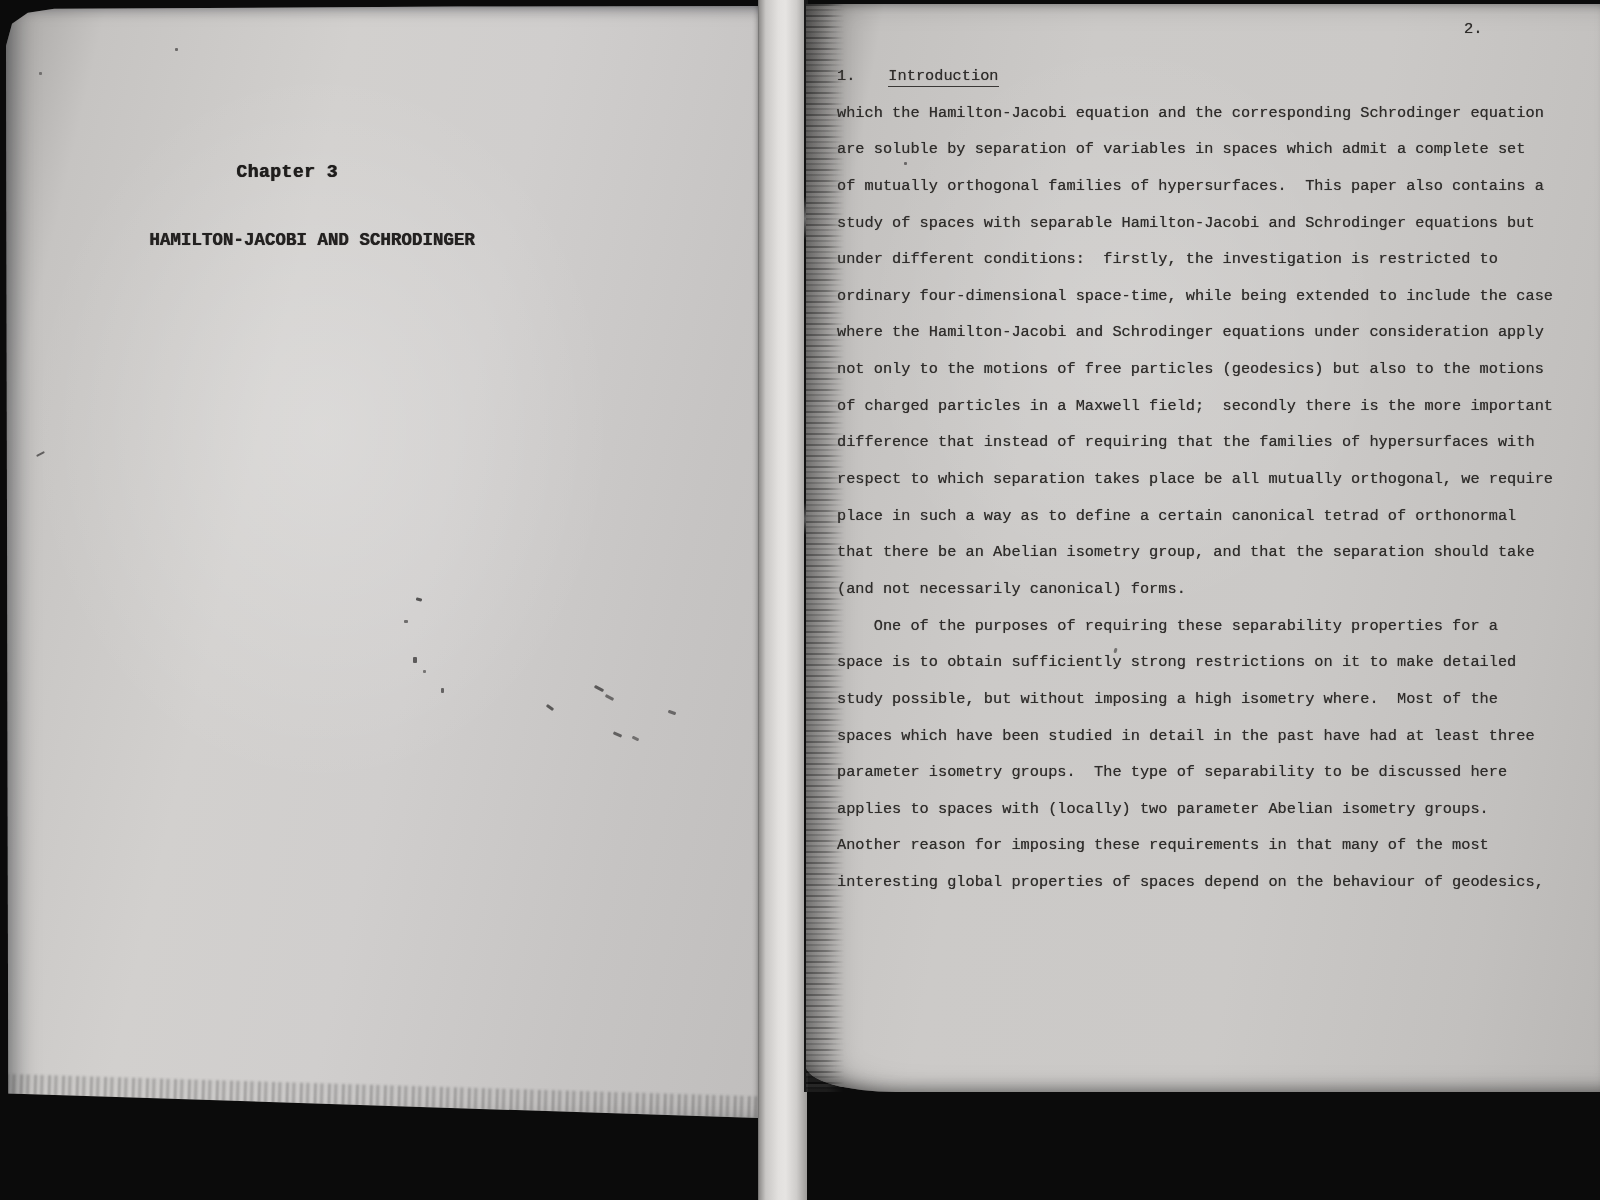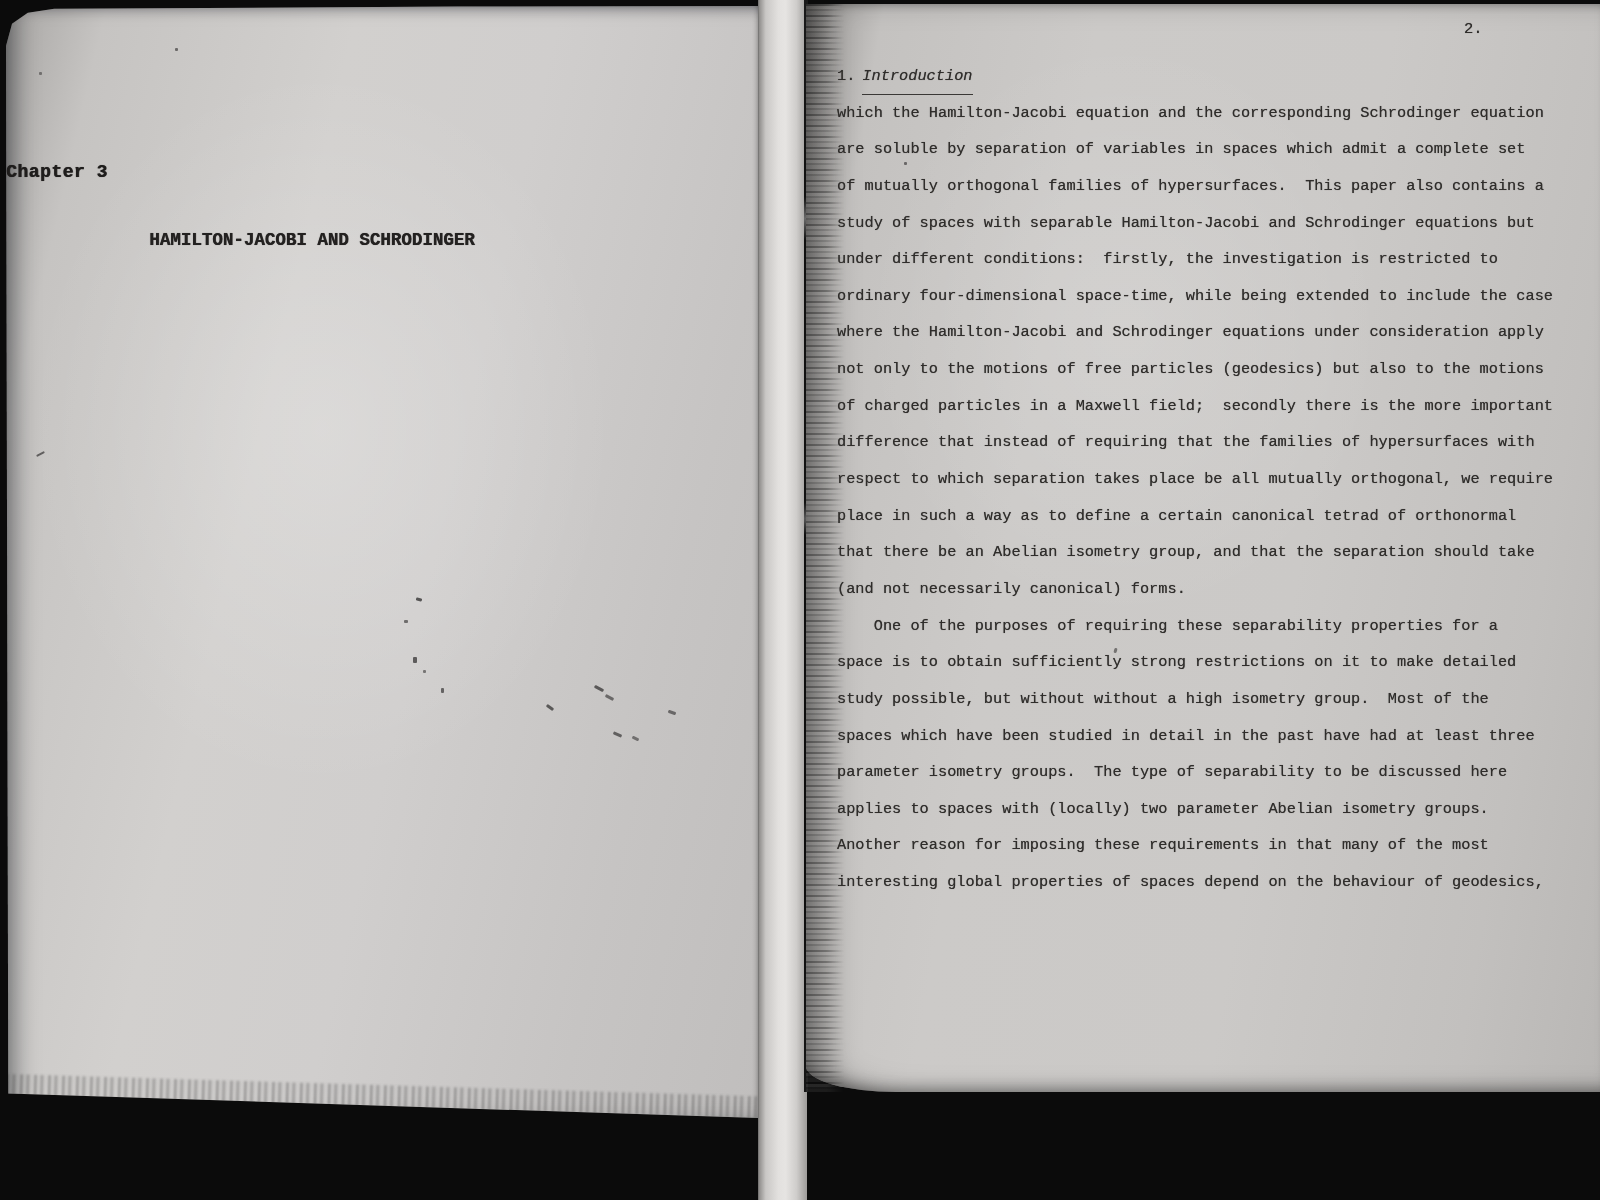--- a/index.html
+++ b/index.html
@@ -15,21 +15,21 @@
     background:
       radial-gradient(ellipse 60% 50% at 42% 38%, rgba(255,255,255,0.22), rgba(255,255,255,0) 65%),
       linear-gradient(103deg,#a8a6a4 0%,#c6c4c2 10%,#d2d0ce 35%,#d0cecd 55%,#c6c4c3 80%,#c0bebd 100%);
     clip-path:polygon(0 3.6%,0.8% 1.6%,2.9% 0.6%,6.4% 0.25%,60% 0.05%,100% 0%,100% 100%,0.3% 97.8%);
     box-shadow:
       inset 16px 0 26px -10px rgba(10,12,18,0.55),
       inset 0 10px 14px -10px rgba(15,18,30,0.5),
       inset -3px 0 4px -2px rgba(80,80,80,0.4);
   }
   .chapter{
-    position:absolute;top:156px;left:0;width:562px;
+    position:absolute;top:156px;left:0;width:562px;text-align:center;
     font-size:18px;font-weight:bold;color:#1f1d1c;letter-spacing:0.5px;
     text-shadow:0.7px 0 0 rgba(31,29,28,0.85), 0 0 1px rgba(31,29,28,0.5);
   }
   .book-title{
     position:absolute;top:218px;left:-6px;width:552px;text-align:center;
     font-size:17.5px;font-weight:bold;line-height:32.5px;color:#232120;
     text-shadow:0.6px 0 0 rgba(35,33,32,0.8), 0 0 1px rgba(35,33,32,0.45);
     padding-left:36px;
   }
   .bottom-grain{
@@ -83,24 +83,23 @@
   }
   .textcol{
     position:absolute;left:31px;top:54px;width:740px;
     font-size:15.3px;color:#2f2d2b;
   }
   .line{
     white-space:pre;height:36.65px;line-height:36.65px;
     text-shadow:0 0 0.7px rgba(47,45,43,0.75);
   }
   .heading .sec-title{
-    margin-left:7px;
+    margin-left:33px;
     border-bottom:1.5px solid #3a3836;
-    padding-bottom:9px;
-    font-style:italic;
+    padding-bottom:1px;
   }
 </style>
 </head>
 <body>
 
 <div class="scene">
 
   <div class="page-left">
     <div class="chapter">Chapter 3</div>
     <div class="book-title">
@@ -144,21 +143,21 @@
       <div class="line">where the Hamilton-Jacobi and Schrodinger equations under consideration apply</div>
       <div class="line">not only to the motions of free particles (geodesics) but also to the motions</div>
       <div class="line">of charged particles in a Maxwell field;  secondly there is the more important</div>
       <div class="line">difference that instead of requiring that the families of hypersurfaces with</div>
       <div class="line">respect to which separation takes place be all mutually orthogonal, we require</div>
       <div class="line">place in such a way as to define a certain canonical tetrad of orthonormal</div>
       <div class="line">that there be an Abelian isometry group, and that the separation should take</div>
       <div class="line">(and not necessarily canonical) forms.</div>
       <div class="line">    One of the purposes of requiring these separability properties for a</div>
       <div class="line">space is to obtain sufficiently strong restrictions on it to make detailed</div>
-      <div class="line">study possible, but without without a high isometry group.  Most of the</div>
+      <div class="line">study possible, but without imposing a high isometry where.  Most of the</div>
       <div class="line">spaces which have been studied in detail in the past have had at least three</div>
       <div class="line">parameter isometry groups.  The type of separability to be discussed here</div>
       <div class="line">applies to spaces with (locally) two parameter Abelian isometry groups.</div>
       <div class="line">Another reason for imposing these requirements in that many of the most</div>
       <div class="line">interesting global properties of spaces depend on the behaviour of geodesics,</div>
     </div>
 
     <span class="speck" style="left:98px;top:158px;width:3px;height:3px;opacity:.6"></span>
     <span class="speck" style="left:308px;top:644px;width:3px;height:5px;opacity:.55;transform:rotate(18deg);border-radius:2px"></span>
   </div>

